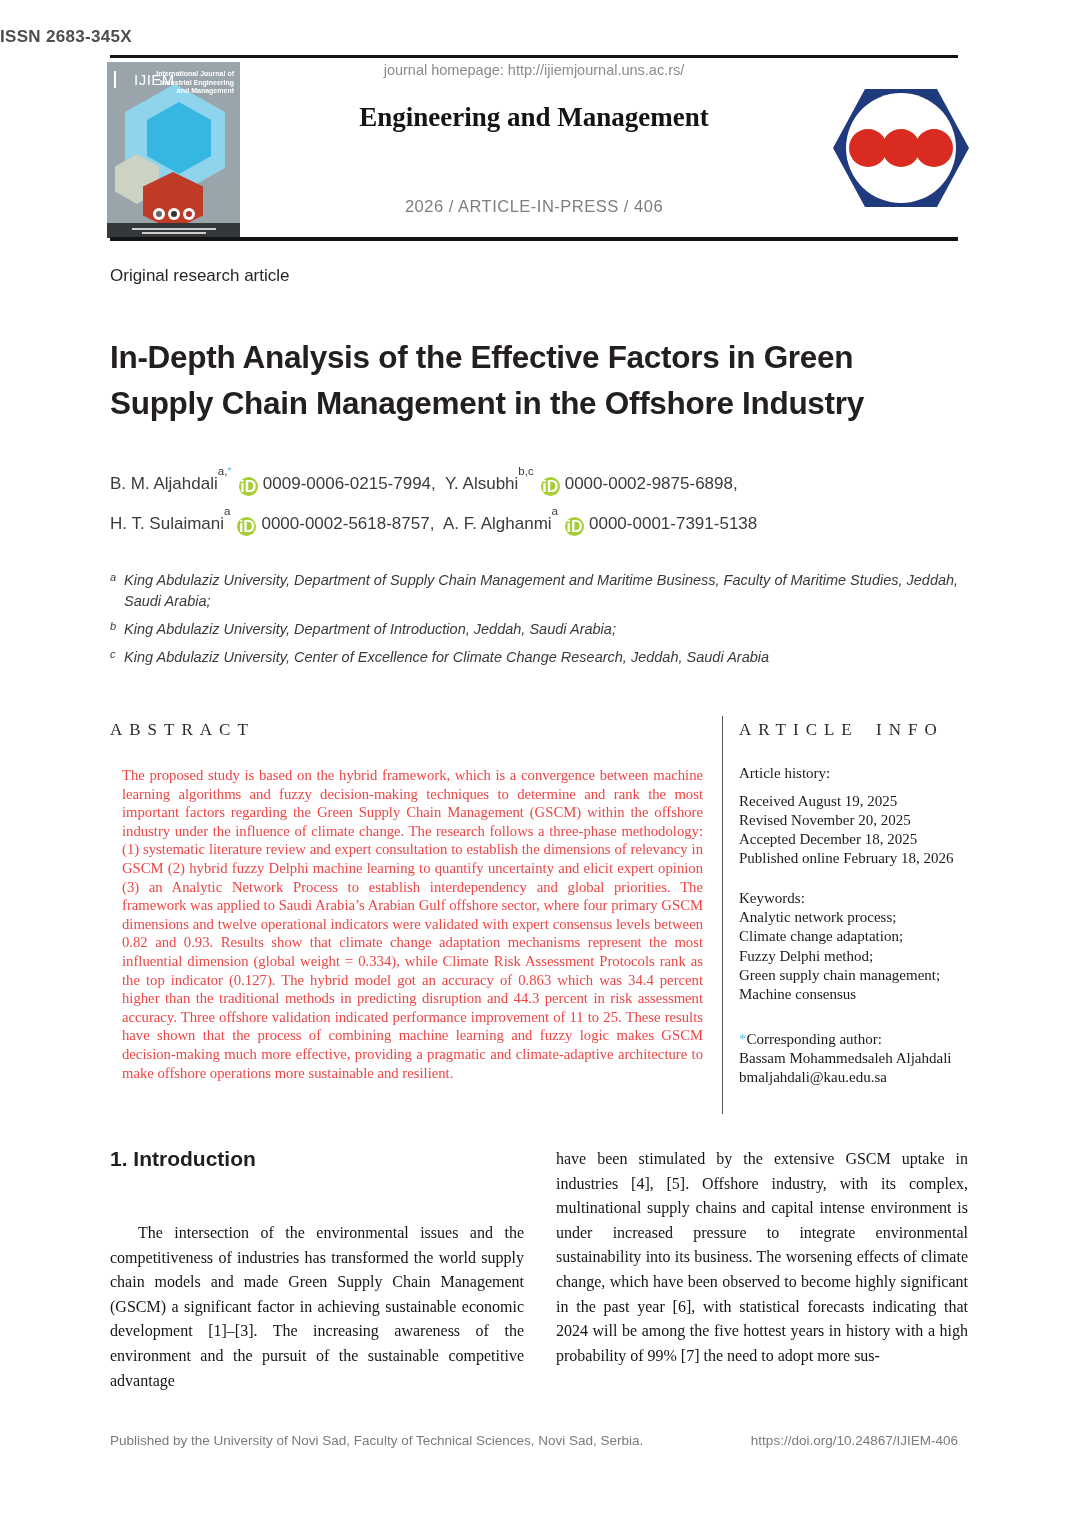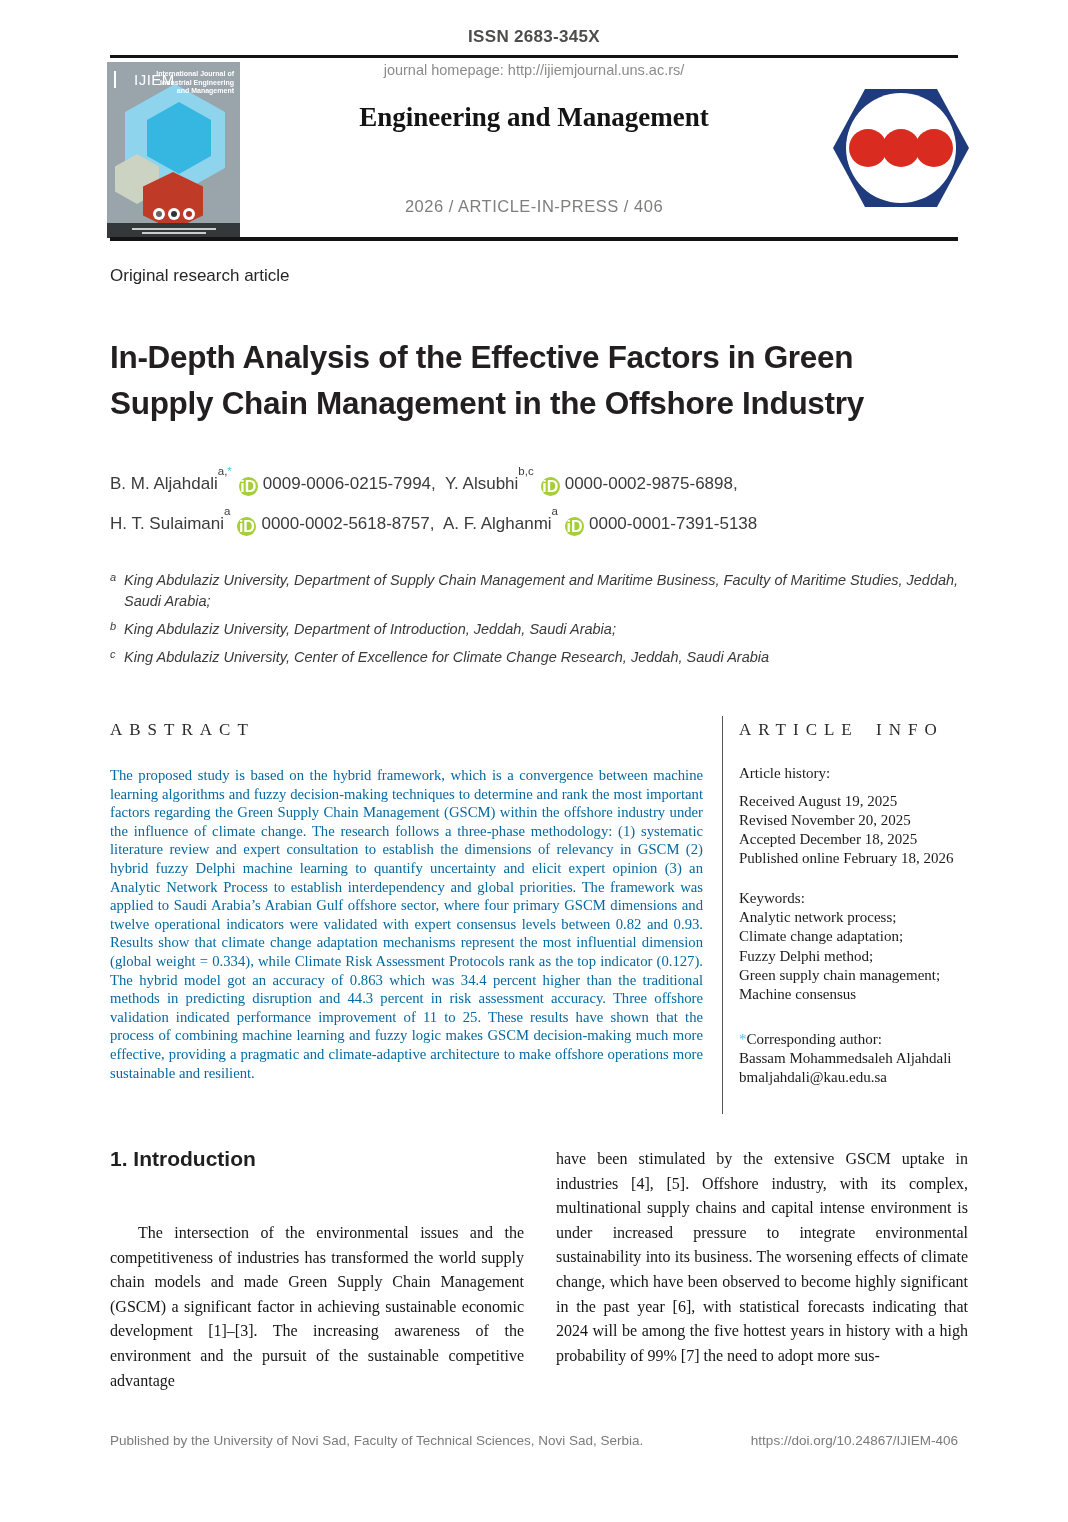--- a/index.html
+++ b/index.html
@@ -1,21 +1,21 @@
 <!DOCTYPE html>
 <html><head>
 <meta charset="utf-8">
 <style>
   html,body{margin:0;padding:0;background:#ffffff;}
   .page{position:relative;width:1068px;height:1522px;background:#fff;overflow:hidden;
         font-family:"Liberation Sans",sans-serif;color:#1b1b1b;}
   .abs{position:absolute;}
 
   
-  .issn{top:27px;left:0;width:100%;text-align:center;font-size:17px;font-weight:bold;color:#4d4d4c;letter-spacing:.3px;}
+  .issn{top:27px;left:0;width:100%;font-size:17px;font-weight:bold;color:#4d4d4c;letter-spacing:.3px;}
   .rule1{top:55px;left:110px;width:848px;height:3px;background:#141414;}
   .homepage{top:62px;left:0;width:100%;text-align:center;font-size:14.5px;color:#8b8b8a;}
   .jtitle{top:100px;left:0;width:100%;text-align:center;font-family:"Liberation Serif",serif;
           font-weight:700;font-size:27px;line-height:35px;color:#141414;}
   .volume{top:197px;left:0;width:100%;text-align:center;font-size:16.5px;color:#7e7e7d;letter-spacing:.5px;}
   .rule2{top:237px;left:110px;width:848px;height:4px;background:#141414;}
 
   
   .cover{top:62px;left:107px;width:133px;height:176px;background:#9aa4ab;overflow:hidden;}
   .cover .hex{position:absolute;clip-path:polygon(50% 0%,100% 25%,100% 75%,50% 100%,0% 75%,0% 25%);}
@@ -44,22 +44,22 @@
   .orcid{display:inline-block;width:19px;height:19px;border-radius:50%;background:#a6ce39;color:#fff;
          font-size:16px;font-weight:bold;text-align:center;line-height:19px;vertical-align:-3px;
          margin:0 5px 0 7px;}
   .affils{top:570px;left:110px;width:866px;font-style:italic;font-size:14.5px;line-height:21px;color:#3a3a3a;}
   .affil{position:relative;padding-left:14px;margin-bottom:7px;}
   .affil sup{position:absolute;left:0;top:-3px;font-size:11px;font-style:italic;}
 
   
   .sec-head{font-family:"Liberation Serif",serif;font-size:17px;color:#2a2a2a;letter-spacing:7px;word-spacing:6px;}
   .abstract{top:720px;left:110px;width:593px;}
-  .abstract p{margin:26px 0 0 0;font-family:"Liberation Serif",serif;font-size:14.7px;line-height:18.6px;
-              text-align:justify;color:#0369a1;}
+  .abstract p{margin:26px 0 0 12px;font-family:"Liberation Serif",serif;font-size:14.7px;line-height:18.6px;
+              text-align:justify;color:#ef4444;}
   .vdivider{top:716px;left:722px;width:1px;height:398px;background:#555;}
   .info{top:720px;left:739px;width:224px;font-family:"Liberation Serif",serif;font-size:15px;
         line-height:19.3px;color:#1b1b1b;}
   .info .hist-label{margin-top:25px;margin-bottom:8px;}
   .info .kw-label{margin-top:20px;}
   .info .corr{margin-top:25px;}
 
   
   .intro-head{top:1147px;left:110px;font-size:21px;font-weight:bold;color:#1f1f1f;}
   .bodytext{font-family:"Liberation Serif",serif;font-size:16px;line-height:24.6px;text-align:justify;color:#151515;}

